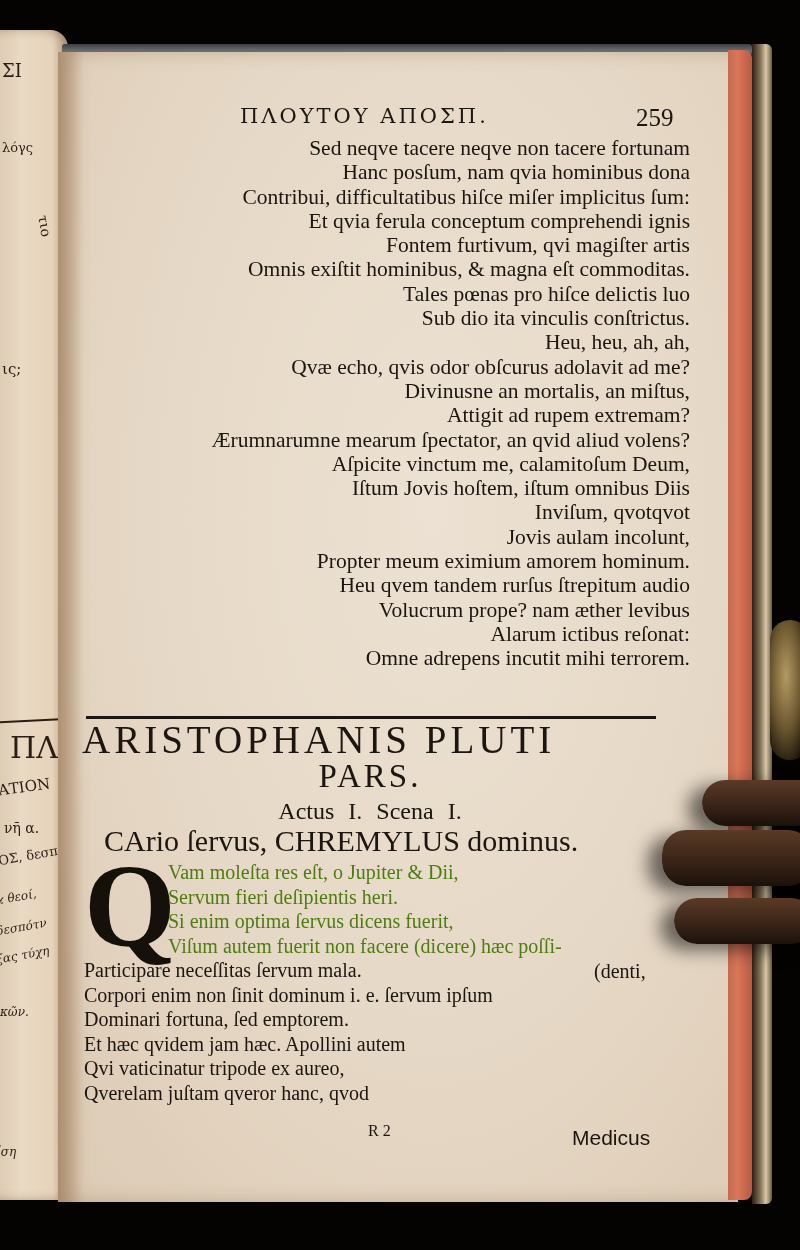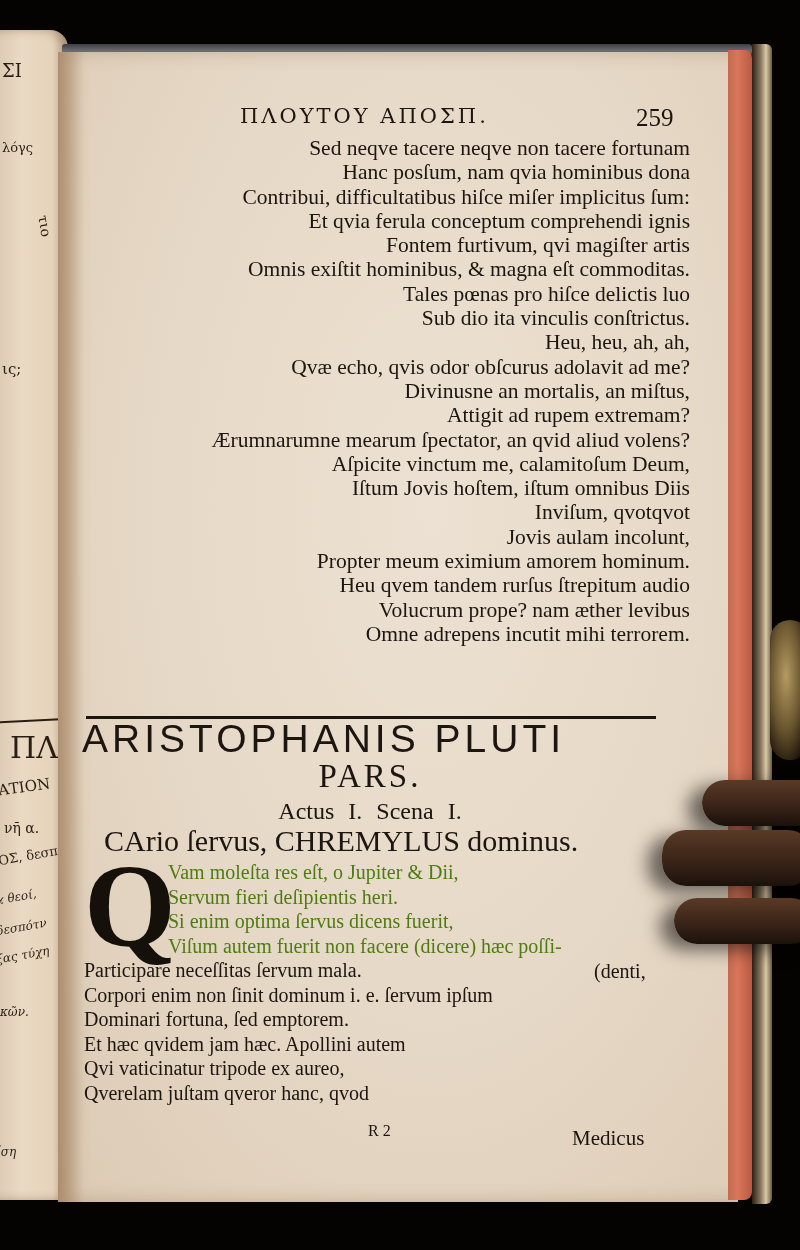--- a/index.html
+++ b/index.html
@@ -78,21 +78,21 @@
     color:#1c1510;
     text-align:right;
   }
   .verse div { white-space:nowrap; }
   .title-rule {
     position:absolute; left:86px; top:716px; width:570px; height:3px;
     background:#1c1510;
   }
   .title-main {
     position:absolute; left:82px; top:717px; width:580px;
-    font-family:Liberation Sans, sans-serif; font-size:39px; letter-spacing:4px;
+    font-family:Liberation Serif, serif; font-size:39px; letter-spacing:4px;
     color:#1c1510; white-space:nowrap;
   }
   .title-pars {
     position:absolute; left:0; top:758px; width:740px; text-align:center;
     font-family:"Liberation Serif", serif; font-size:33px; letter-spacing:3px; color:#1c1510;
   }
   .title-act {
     position:absolute; left:0; top:798px; width:740px; text-align:center;
     font-family:"Liberation Serif", serif; font-size:24px; color:#1c1510; word-spacing:8px;
   }
@@ -117,21 +117,21 @@
   .cont-word {
     position:absolute; left:594px; top:960px;
     font-family:"Liberation Serif", serif; font-size:20px; color:#1c1510;
   }
   .signature {
     position:absolute; left:368px; top:1122px;
     font-family:"Liberation Serif", serif; font-size:16px; color:#1c1510;
   }
   .catchword {
     position:absolute; left:572px; top:1126px;
-    font-family:Liberation Serif, serif; font-size:21px; color:#1c1510;
+    font-family:Liberation Sans, sans-serif; font-size:21px; color:#1c1510;
   }
 </style>
 </head>
 <body>
 
 <div class="scene">
 
   <div class="left-page">
     <span class="left-frag" style="left:12px;top:30px;font-size:18px;">ΣΙ</span>
     <span class="left-frag" style="left:12px;top:110px;font-size:13px;text-align:right;">λόγς</span>
@@ -173,20 +173,21 @@
     <div>Divinusne an mortalis, an miſtus,</div>
     <div>Attigit ad rupem extremam?</div>
     <div>Ærumnarumne mearum ſpectator, an qvid aliud volens?</div>
     <div>Aſpicite vinctum me, calamitoſum Deum,</div>
     <div>Iſtum Jovis hoſtem, iſtum omnibus Diis</div>
     <div>Inviſum, qvotqvot</div>
     <div>Jovis aulam incolunt,</div>
     <div>Propter meum eximium amorem hominum.</div>
     <div>Heu qvem tandem rurſus ſtrepitum audio</div>
     <div>Volucrum prope? nam æther levibus</div>
+    <div>Alarum ictibus reſonat:</div>
     <div>Omne adrepens incutit mihi terrorem.</div>
   </div>
 
   <div class="title-rule"></div>
   <div class="title-main">ARISTOPHANIS PLUTI</div>
   <div class="title-pars">PARS.</div>
   <div class="title-act">Actus I.  Scena I.</div>
   <div class="title-chars">CArio ſervus, CHREMYLUS dominus.</div>
 
   <div class="dropcap">Q</div>

